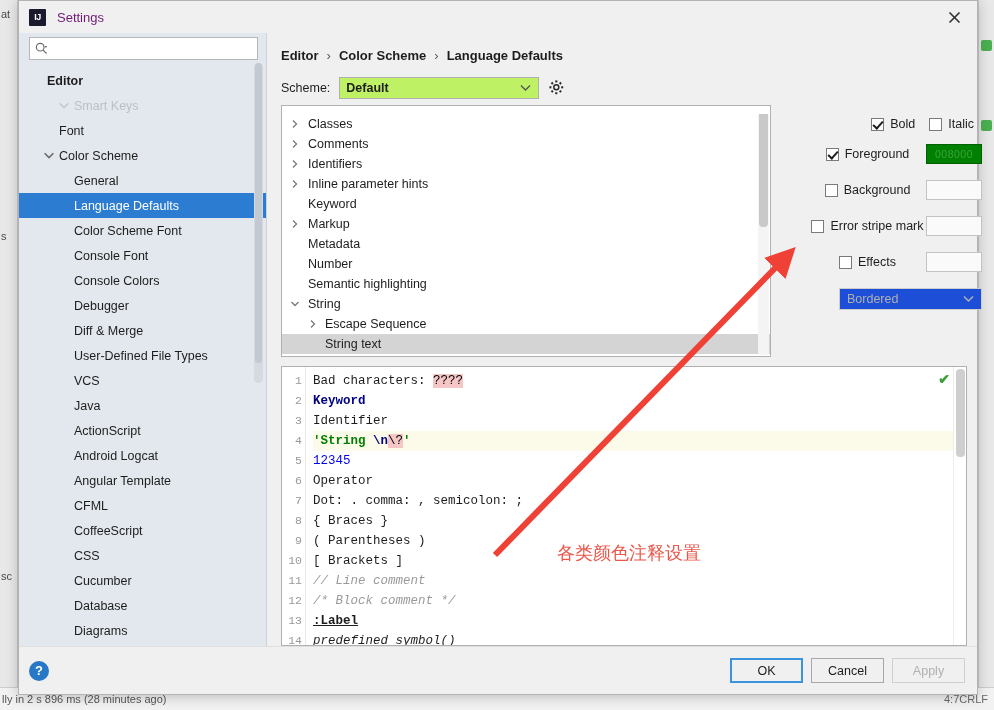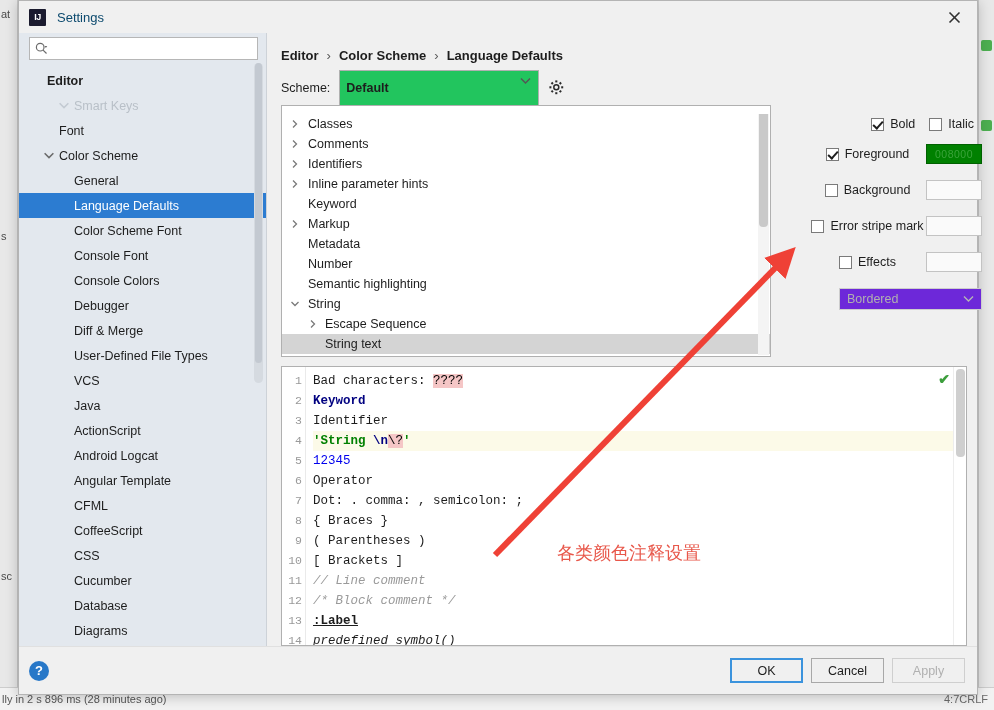--- a/index.html
+++ b/index.html
@@ -68,21 +68,21 @@
     background: #1a1a2e; border-radius: 1px;
     position: relative; flex: none;
   }
   .ij-logo::before {
     content: "IJ"; position: absolute; inset: 0;
     color: #fff; font-size: 9px; font-weight: bold;
     display: flex; align-items: center; justify-content: center;
     letter-spacing: -.5px;
   }
   .title-text {
-    margin-left: 11px; font-size: 13px; color: #0c4a6e;
+    margin-left: 11px; font-size: 13px; color: #701a75;
   }
   .close-btn {
     position: absolute; right: 0; top: 0;
     width: 45px; height: 32px;
     display: flex; align-items: center; justify-content: center;
     cursor: pointer;
   }
   .close-btn svg { display:block; }
 
   
@@ -156,22 +156,22 @@
     gap: 8px; flex: none; padding-top: 10px;
   }
   .breadcrumb .sep { color: #5a5a5a; font-weight: normal; }
 
   .scheme-row {
     height: 38px; display: flex; align-items: center; flex: none;
     gap: 9px; padding-top: 4px;
   }
   .scheme-label { font-size: 12.5px; }
   .scheme-select {
-    width: 200px; height: 36px;
-    background: #22c55e; border: 1px solid #b0b0b0;
+    width: 200px; height: 22px;
+    background: #bef264; border: 1px solid #b0b0b0;
     display: flex; align-items: center; padding: 0 6px;
     font-size: 12.5px; font-weight: bold; position: relative;
     cursor: pointer;
   }
   .scheme-select .dd {
     position: absolute; right: 7px; top: 6px;
   }
   .gear { width: 18px; height: 18px; cursor: pointer; }
 
   
@@ -233,21 +233,21 @@
     width: 56px; height: 20px; border: 1px solid #9a9a9a;
     background: #fff; flex: none;
     display: flex; align-items: center; justify-content: center;
     font-size: 10.5px; letter-spacing: .5px;
   }
   .swatch.green { background: #008000; border-color: #006100; color: #3aa33a; }
   .swatch.empty { background: #fafafa; border-color: #c3c3c3; }
   .effects-select {
     margin-left: 30px; margin-top: 2px;
     width: 143px; height: 22px;
-    background: #6d28d9; border: 1px solid #cdcdcd;
+    background: #1d4ed8; border: 1px solid #cdcdcd;
     color: #b0b0b0; font-size: 12.5px;
     display: flex; align-items: center; padding: 0 7px;
     position: relative;
   }
   .effects-select .dd { position: absolute; right: 7px; top: 6px; }
 
   
   .preview {
     margin-top: 9px;
     height: 290px;

